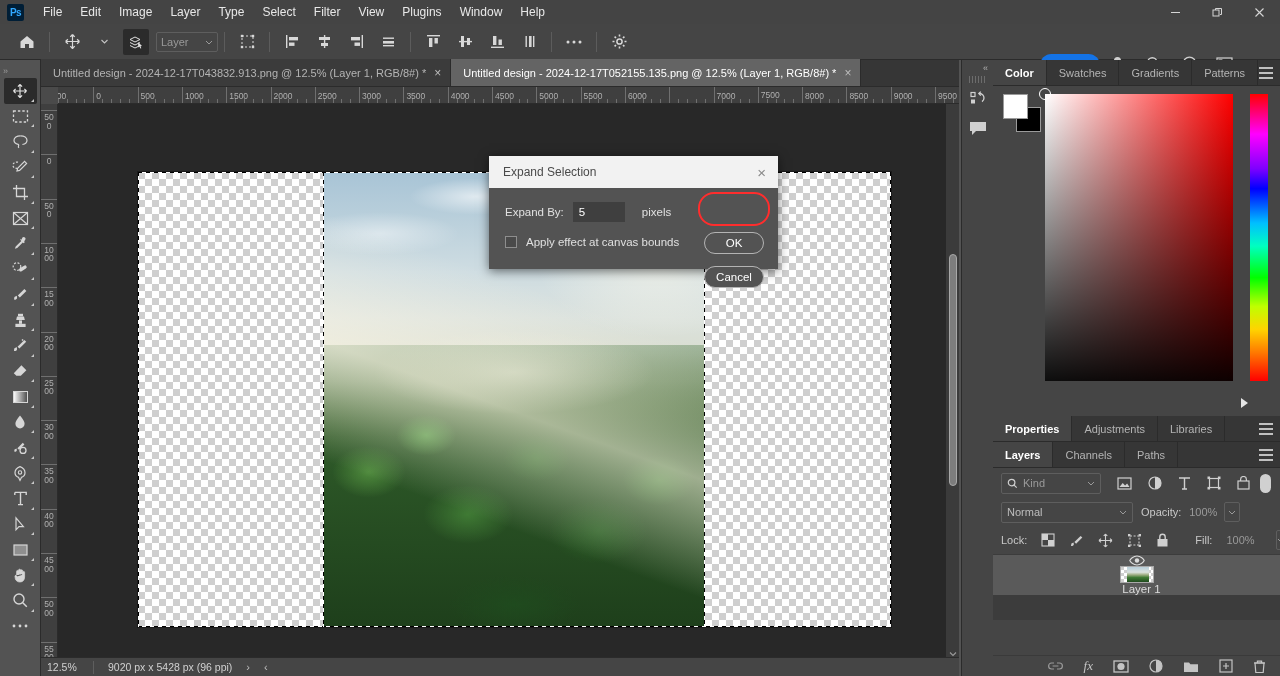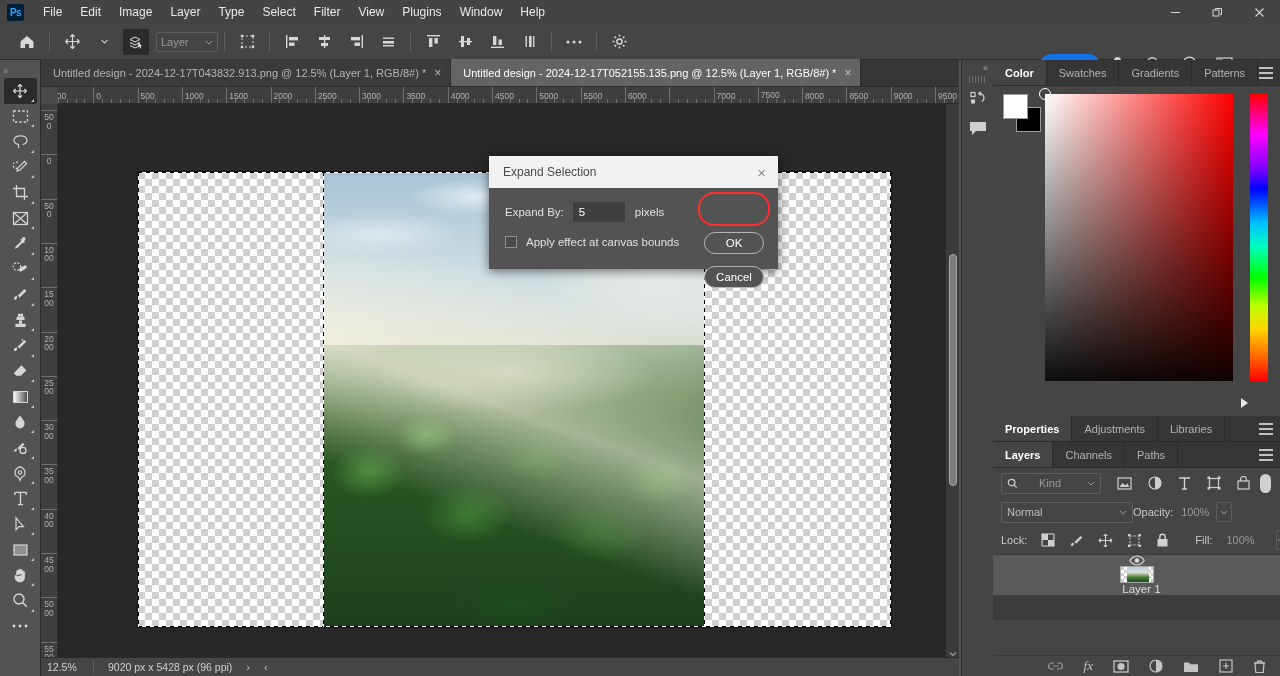--- a/index.html
+++ b/index.html
@@ -227,32 +227,32 @@
     background:linear-gradient(180deg,#ff0000 0%,#ff00ff 14%,#7f00ff 26%,#0000ff 33%,
       #00bfff 45%,#00ffc0 53%,#00ff00 64%,#bfff00 74%,#ffd400 82%,#ff7a00 90%,#ff0000 100%);
   }
   .hue-marker{ position:absolute; right:32px; bottom:8px; width:0;height:0;
      border-top:5px solid transparent; border-bottom:5px solid transparent; border-left:7px solid #e6e6e6;}
 
   
   .layersbody{ background:#454545; }
   .filterrow{ display:flex; align-items:center; height:30px; padding:0 8px; gap:0; }
   .kindbox{ width:100px; height:21px; background:#454545; border:1px solid #5e5e5e;
-     border-radius:2px; display:flex; align-items:center; padding:0 5px; gap:21px;
+     border-radius:2px; display:flex; align-items:center; padding:0 5px; gap:5px;
      color:#9a9a9a; font-size:11px; }
   .kindbox .chev{ margin-left:auto; color:#9a9a9a; font-size:9px; }
   .filticons{ display:flex; align-items:center; gap:16px; margin-left:16px; color:#d0d0d0; }
   .toggleknob{ width:11px; height:19px; border-radius:6px; background:#d0d0d0; margin-left:10px; }
 
   .blendrow{ display:flex; align-items:center; height:28px; padding:0 8px;text-align:right; }
   .blendbox{ width:132px; height:21px; background:#454545; border:1px solid #5e5e5e;
      border-radius:2px; display:flex; align-items:center; padding:0 5px;
      color:#bdbdbd; font-size:11px; }
   .blendbox .chev{ margin-left:auto; color:#9a9a9a; font-size:9px; }
-  .lbl{ color:#c8c8c8; font-size:11px; }
+  .lbl{ color:#c8c8c8; font-size:11px; margin-left:8px; }
   .numbox{ width:40px; height:20px; color:#9a9a9a; font-size:11px;
      display:flex; align-items:center; justify-content:flex-end; padding-right:4px;}
   .stepper{ width:16px; height:20px; border:1px solid #5e5e5e; border-radius:2px;
      display:flex; align-items:center; justify-content:center; color:#9a9a9a; font-size:9px; margin-left:3px;}
 
   .lockrow{ display:flex; align-items:center; height:28px; padding:0 8px; gap:14px; }
   .lockrow .lk{ color:#d0d0d0; display:flex; align-items:center; }
 
   .layerlist{ background:#3c3c3c; height:66px; padding-top:1px; }
   .layerrow{ display:flex; align-items:center; height:40px; background:#5a5a5a; padding:0 8px;flex-direction:column; }
@@ -282,21 +282,21 @@
   }
   .dlg-close{ margin-left:auto; color:#8a8a8a; font-size:15px; line-height:1; padding:0 4px; cursor:pointer;}
   .dlg-body{ position:relative; height:81px; }
   .dlg-row1{ position:absolute; left:16px; top:14px; display:flex; align-items:center; }
   .dlg-lbl{ color:#e0e0e0; font-size:11.5px; }
   .dlg-input{
     width:52px; height:20px; background:#3f3f3f; border:none; margin-left:9px;
     color:#ffffff; font-size:11.5px; padding-left:6px; outline:none;
     font-family:"Liberation Sans",sans-serif;
   }
-  .dlg-unit{ color:#e0e0e0; font-size:11.5px; margin-left:10px; }
+  .dlg-unit{ color:#e0e0e0; font-size:11.5px; margin-left:17px; }
   .dlg-row2{ position:absolute; left:16px; top:48px; display:flex; align-items:center; }
   .cbox{ width:12px; height:12px; border:1px solid #8e8e8e; background:#4a4a4a; }
   .dlg-cb-lbl{ color:#e0e0e0; font-size:11.5px; margin-left:9px; }
   .btn{
     position:absolute; width:60px; height:22px; border:1px solid #b4b4b4;
     border-radius:11px; color:#ffffff; font-size:11.5px;
     display:flex; align-items:center; justify-content:center; background:#535353; cursor:pointer;margin-top:34px;
   }
   .btn-ok{ right:14px; top:10px; }
   .btn-cancel{ right:14px; top:44px; }

